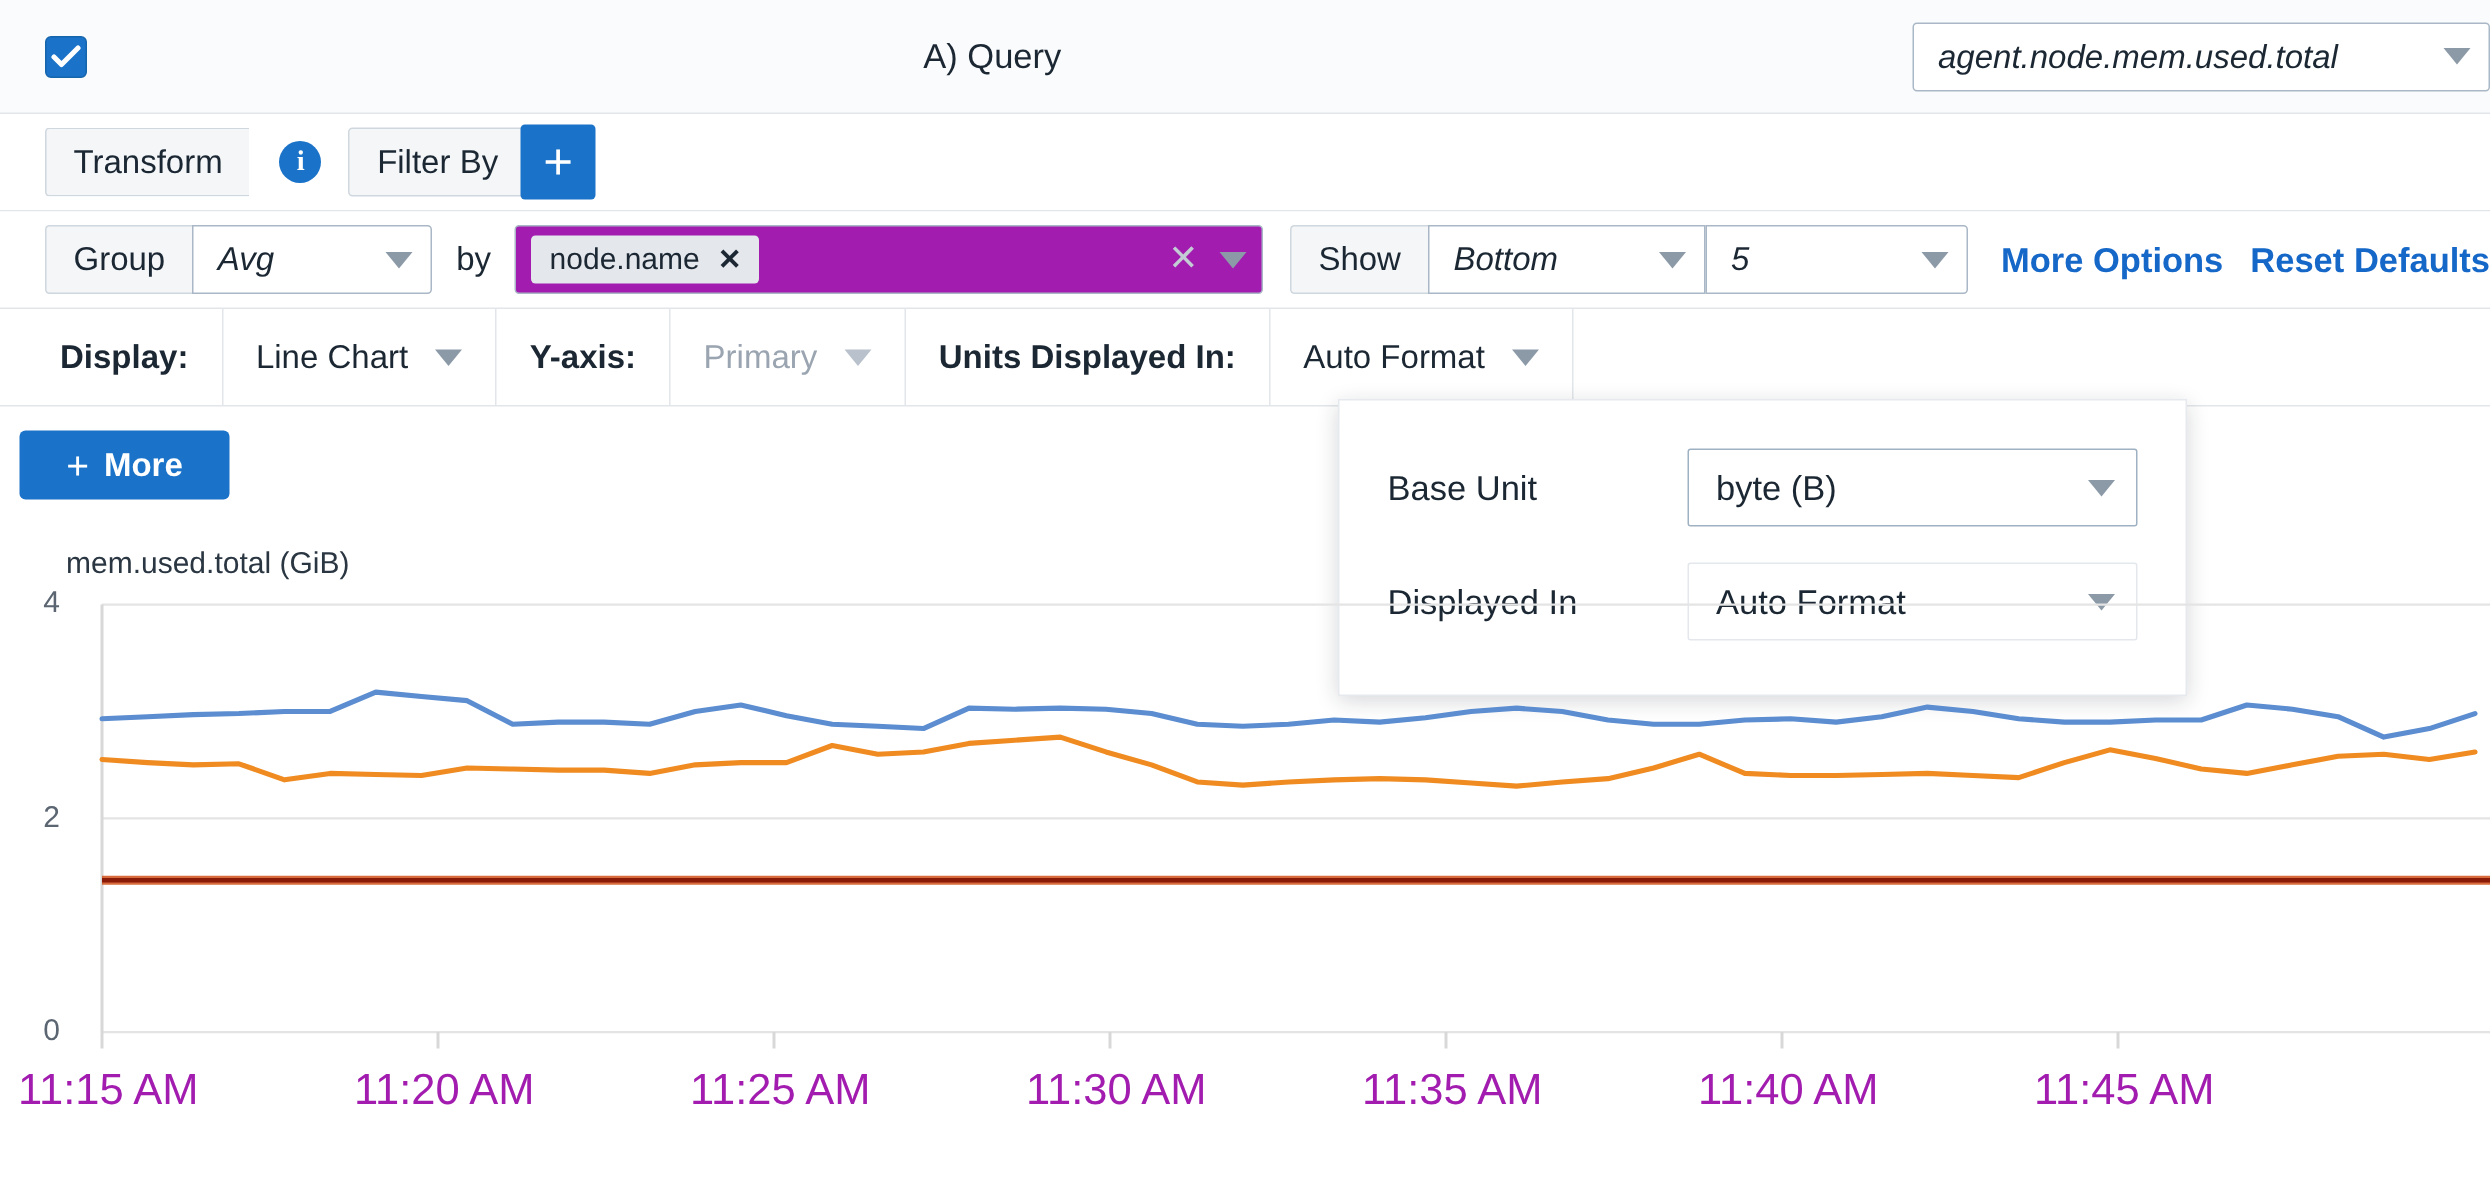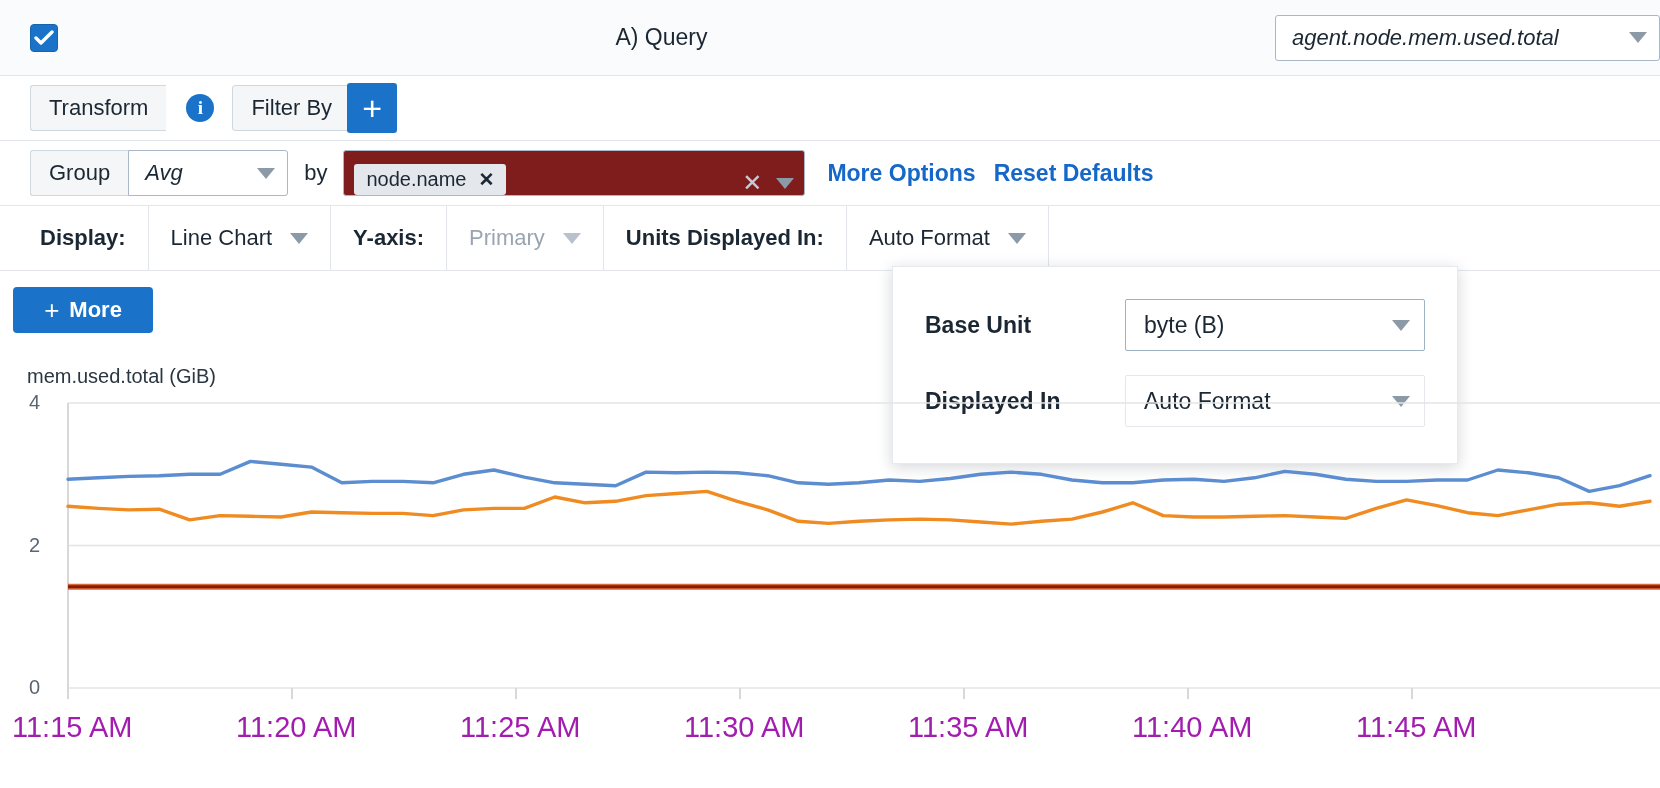--- a/index.html
+++ b/index.html
@@ -74,22 +74,22 @@
   }
   .plus-btn {
     width:50px;height:50px;background:#1a73c8;border-radius:3px;margin-left:-4px;
     display:flex;align-items:center;justify-content:center;color:#fff;
     font-size:34px; line-height:1; flex:0 0 auto;
   }
 
   .by-word { font-size:22px; margin:0 16px; }
 
   .tokenbox {
-    display:flex; align-items:flex-end; justify-content:space-between;
-    width:462px; height:46px; background:#7f1d1d;
+    display:flex; align-items:center; justify-content:space-between;
+    width:528px; height:46px; background:#a21caf;
     border:1px solid #a9b7c6; border-radius:3px; padding:0 10px 0 10px;
   }
   .token {
     display:flex;align-items:center;gap:12px;
     background:#e4e7eb; border-radius:3px; padding:4px 12px;
     font-size:20px; color:#1b2733;
   }
   .token .x { font-weight:bold; font-size:19px; }
   .tb-right { display:flex; align-items:center; gap:14px; }
   .clear-x { color:#c3cbd4; font-size:24px; line-height:1; }
@@ -116,31 +116,31 @@
   .addq .pl { font-size:26px; font-weight:normal; }
 
   
   .popup {
     position:absolute; left:892px; top:266px; width:566px; height:198px;
     background:#fff; border:1px solid #e6e9ed;
     box-shadow:0 3px 14px rgba(20,30,45,.18);
     padding:32px 32px 0 32px;
   }
   .prow { display:flex; align-items:center; margin-bottom:24px; }
-  .plabel { width:200px; font-size:23px; font-weight:bold; color:#1b2733; }
+  .plabel { width:200px; font-size:23px; font-weight:normal; color:#1b2733; }
   .pfield {
     flex:1; height:52px; display:flex; align-items:center; justify-content:space-between;
     padding:0 14px 0 18px; font-size:23px; background:#fff; border-radius:2px;
   }
   .pfield.focus { border:1px solid #9fb2c4; }
   .pfield.plain { border:1px solid #e4e7eb; }
 
   
   .chart-wrap { position:absolute; left:0; top:355px; width:1660px; height:433px; }
-  .chart-title { position:absolute; left:27px; top:10px; font-size:20px; color:#2a3642; }
+  .chart-title { position:absolute; left:44px; top:10px; font-size:20px; color:#2a3642; }
   .ylab { position:absolute; font-size:20px; color:#5b6672; text-align:right; width:40px; }
   .xlab { position:absolute; font-size:29px; color:#a21caf; top:356px; }
   svg.plot { position:absolute; left:0; top:0; }
 </style>
 </head>
 <body>
 
 <div class="qpanel">
 
   <div class="row r1">
@@ -179,20 +179,31 @@
       <span class="token">
         <span>node.name</span>
         <span class="x">✕</span>
       </span>
       <span class="tb-right">
         <span class="clear-x">✕</span>
         <span class="caret"></span>
       </span>
     </div>
 
+    <div class="pair" style="margin-left:18px">
+      <div class="tag-label">Show</div>
+      <div class="sel" style="width:185px;border-radius:0">
+        <span class="cap">Bottom</span>
+        <span class="caret"></span>
+      </div>
+      <div class="sel" style="width:175px">
+        <span class="cap">5</span>
+        <span class="caret"></span>
+      </div>
+    </div>
 
     <div class="lnk" style="margin-left:22px">More Options</div>
     <div class="lnk" style="margin-left:18px">Reset Defaults</div>
   </div>
 
   <div class="row r4">
     <div class="cell bold" style="padding-left:40px">Display:</div>
     <div class="cell">
       <span>Line Chart</span>
       <span class="caret"></span>

